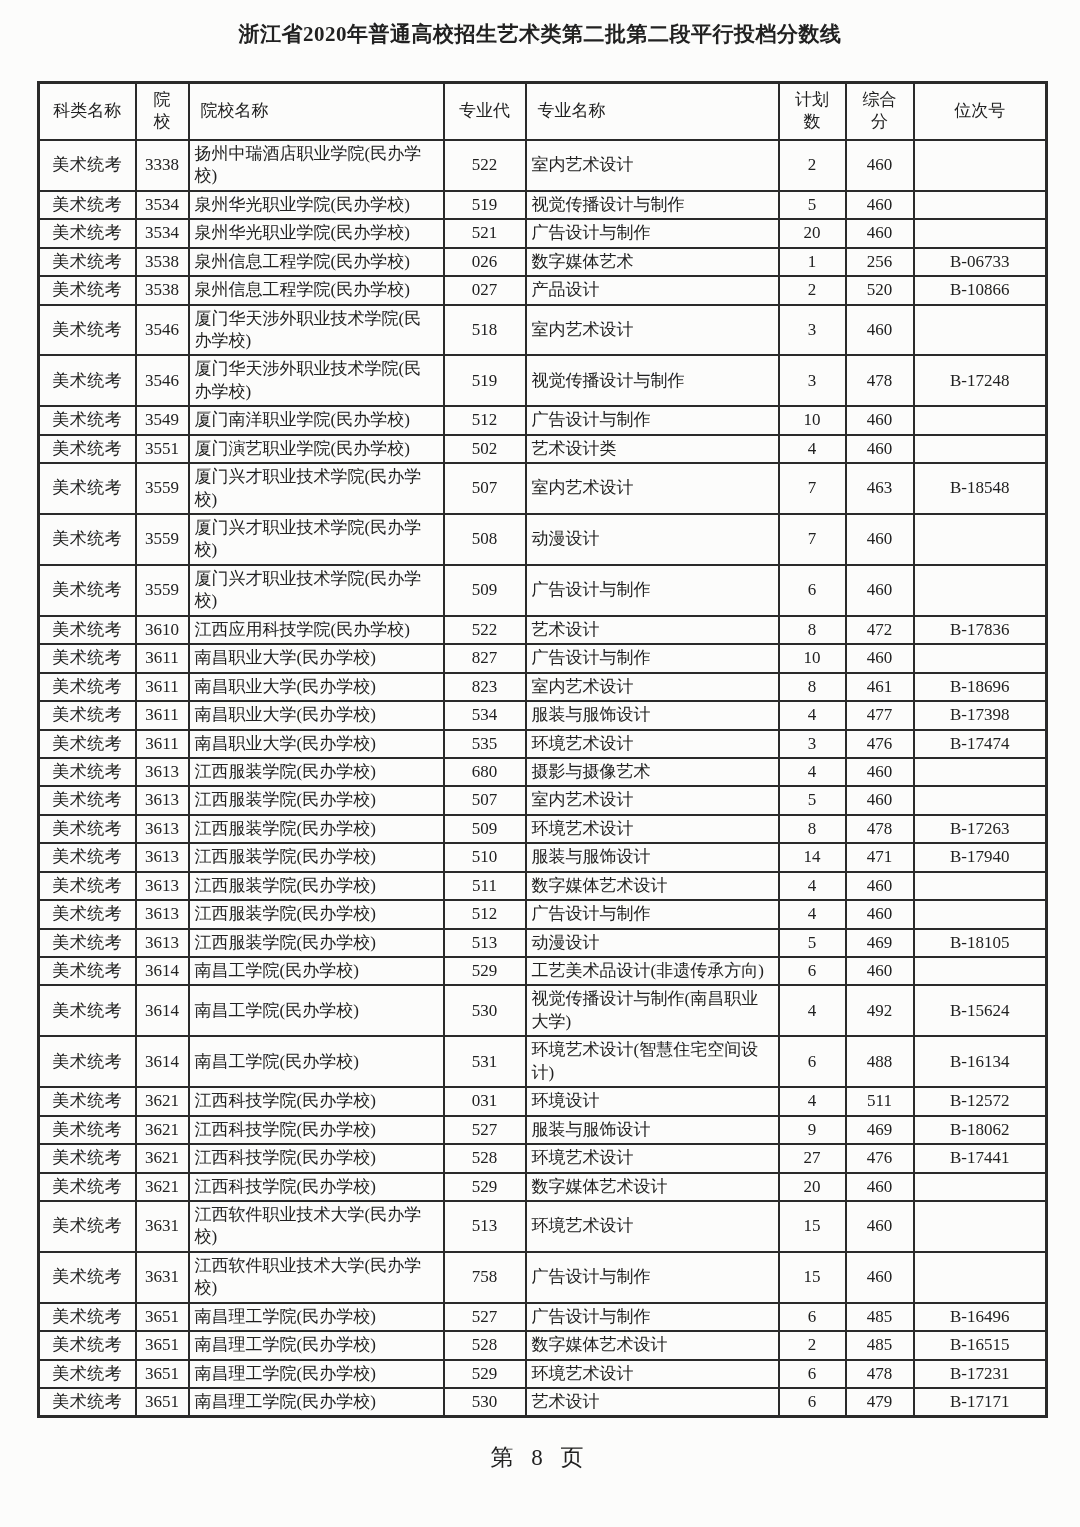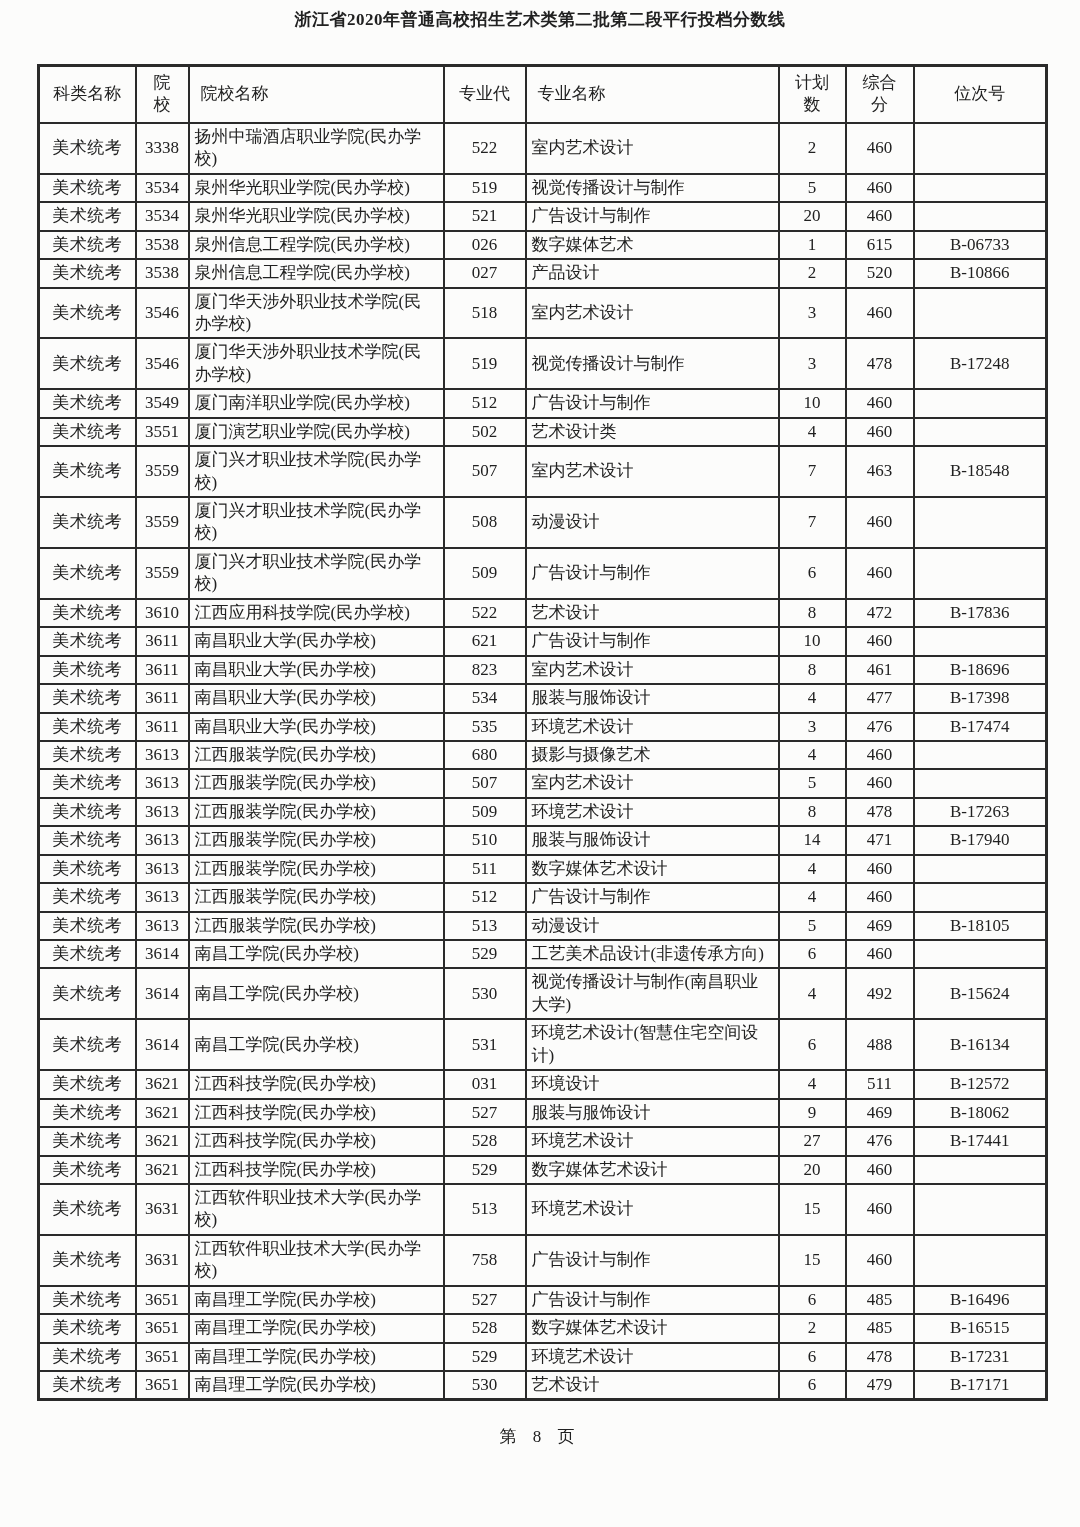--- a/index.html
+++ b/index.html
@@ -8,23 +8,23 @@
     width: 1080px;
     height: 1527px;
     background: var(--paper, #fcfcfb);
     font-family: "Liberation Serif", "DejaVu Serif", serif;
     color: var(--ink, #212121);
     position: relative;
     overflow: hidden;
     box-sizing: border-box;
   }
   .title {
-    padding-top: 8px;
+    padding-top: 20px;
     text-align: center;
-    font-size: 17px;
+    font-size: 21px;
     font-weight: 700;
     letter-spacing: 0.5px;
     color: var(--ink, #212121);
   }
   table.score-table {
     border-collapse: collapse;
     table-layout: fixed;
     width: 1008px;
     margin: 33px 0 0 37px;
     border: 3px solid var(--line, #2a2a2a);
@@ -41,21 +41,21 @@
     color: var(--ink, #212121);
     font-weight: 400;
   }
   .score-table th { padding: 5px 11px; }
   .score-table th.c2, .score-table td.c2,
   .score-table th.c4, .score-table td.c4 { text-align: left; }
   .score-table td.c0 { letter-spacing: 0.5px; }
   .footer {
     margin-top: 24px;
     text-align: center;
-    font-size: 17px;
+    font-size: 23px;
     letter-spacing: 6px;
     color: var(--ink, #212121);
   }
 </style>
 </head>
 <body>
 
 <div class="page">
 
   <div class="title">浙江省2020年普通高校招生艺术类第二批第二段平行投档分数线</div>
@@ -114,21 +114,21 @@
           <td class="c6">460</td>
           <td class="c7"></td>
         </tr>
         <tr>
           <td class="c0">美术统考</td>
           <td class="c1">3538</td>
           <td class="c2">泉州信息工程学院(民办学校)</td>
           <td class="c3">026</td>
           <td class="c4">数字媒体艺术</td>
           <td class="c5">1</td>
-          <td class="c6">615</td>
+          <td class="c6">256</td>
           <td class="c7">B-06733</td>
         </tr>
         <tr>
           <td class="c0">美术统考</td>
           <td class="c1">3538</td>
           <td class="c2">泉州信息工程学院(民办学校)</td>
           <td class="c3">027</td>
           <td class="c4">产品设计</td>
           <td class="c5">2</td>
           <td class="c6">520</td>
@@ -211,21 +211,21 @@
           <td class="c3">522</td>
           <td class="c4">艺术设计</td>
           <td class="c5">8</td>
           <td class="c6">472</td>
           <td class="c7">B-17836</td>
         </tr>
         <tr>
           <td class="c0">美术统考</td>
           <td class="c1">3611</td>
           <td class="c2">南昌职业大学(民办学校)</td>
-          <td class="c3">621</td>
+          <td class="c3">827</td>
           <td class="c4">广告设计与制作</td>
           <td class="c5">10</td>
           <td class="c6">460</td>
           <td class="c7"></td>
         </tr>
         <tr>
           <td class="c0">美术统考</td>
           <td class="c1">3611</td>
           <td class="c2">南昌职业大学(民办学校)</td>
           <td class="c3">823</td>

